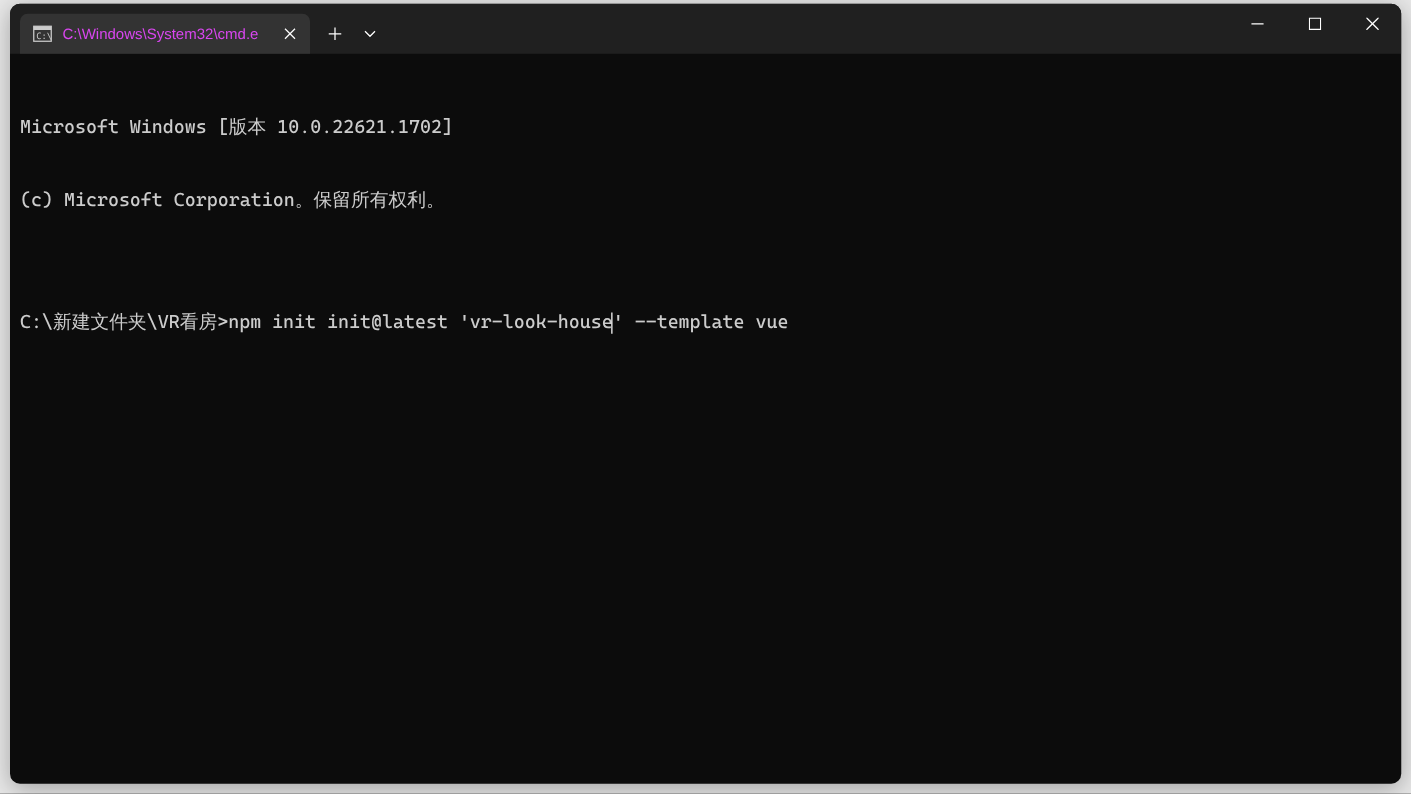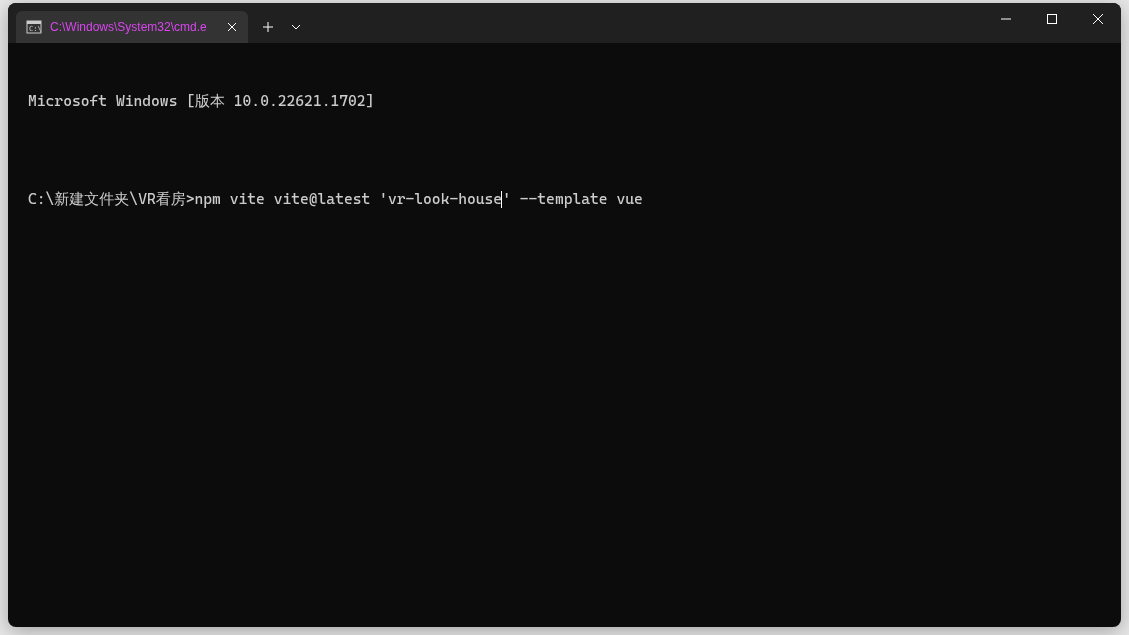--- a/index.html
+++ b/index.html
@@ -115,21 +115,20 @@
       color: #ffffff;
       cursor: pointer;
     }
     .terminal-content {
       padding: 10px 8px;
       font-family: 'Cascadia Mono', 'Consolas', monospace;
       font-size: 15px;
       line-height: 1.3;
       color: #cccccc;
       white-space: pre;
-      margin-left: 12px;
     }
     .terminal-line {
       display: block;
     }
     .cursor {
       display: inline-block;
       width: 1px;
       height: 17px;
       background: #ffffff;
       vertical-align: middle;
@@ -184,16 +183,17 @@
       <div class="win-btn close-btn">
         <svg width="10" height="10" viewBox="0 0 10 10">
           <line x1="0" y1="0" x2="10" y2="10" stroke="#ffffff" stroke-width="1"></line>
           <line x1="10" y1="0" x2="0" y2="10" stroke="#ffffff" stroke-width="1"></line>
         </svg>
       </div>
     </div>
   </div>
   <div class="terminal-content">
     <span class="terminal-line">Microsoft Windows [版本 10.0.22621.1702]</span>
+    <span class="terminal-line">(c) Microsoft Corporation。保留所有权利。</span>
     <span class="terminal-line"></span>
-    <span class="terminal-line"><span>C:\新建文件夹\VR看房&gt;</span><span>npm vite vite@latest 'vr-look-house</span><span class="cursor"></span><span>' --template vue</span></span>
+    <span class="terminal-line"><span>C:\新建文件夹\VR看房&gt;</span><span>npm init init@latest 'vr-look-house</span><span class="cursor"></span><span>' --template vue</span></span>
   </div>
 </div>
 
 </body></html>

